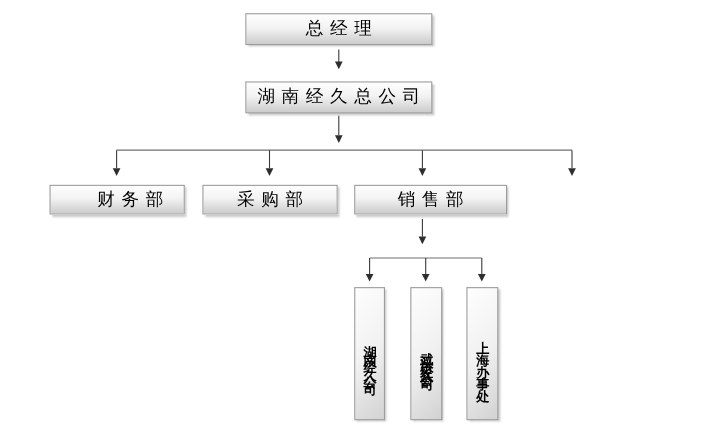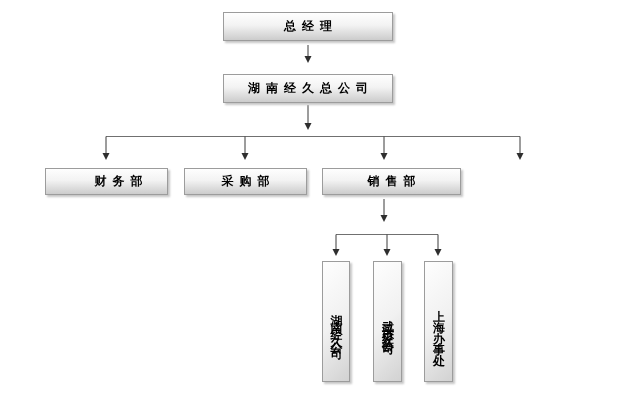--- a/index.html
+++ b/index.html
@@ -29,22 +29,22 @@
     position: absolute;
     box-sizing: border-box;
     border: 1px solid #9c9c9c;
     background: linear-gradient(180deg, #fefefe 0%, #f3f3f3 45%, #dadada 80%, #cccccc 100%);
     box-shadow: 2px 2px 2px #c6c6c6;
     display: flex;
     align-items: center;
     justify-content: center;
   }
   .node-label {
-    font-size: 12px;
-    font-weight: bold;
+    font-size: 16px;
+    font-weight: normal;
     color: #000000;
     letter-spacing: 6px;
     margin-right: -6px;
     white-space: nowrap;
   }
   .vnode {
     position: absolute;
     box-sizing: border-box;
     border: 1px solid #9c9c9c;
     background: linear-gradient(135deg, #fefefe 0%, #f1f1f1 50%, #d2d2d2 100%);

